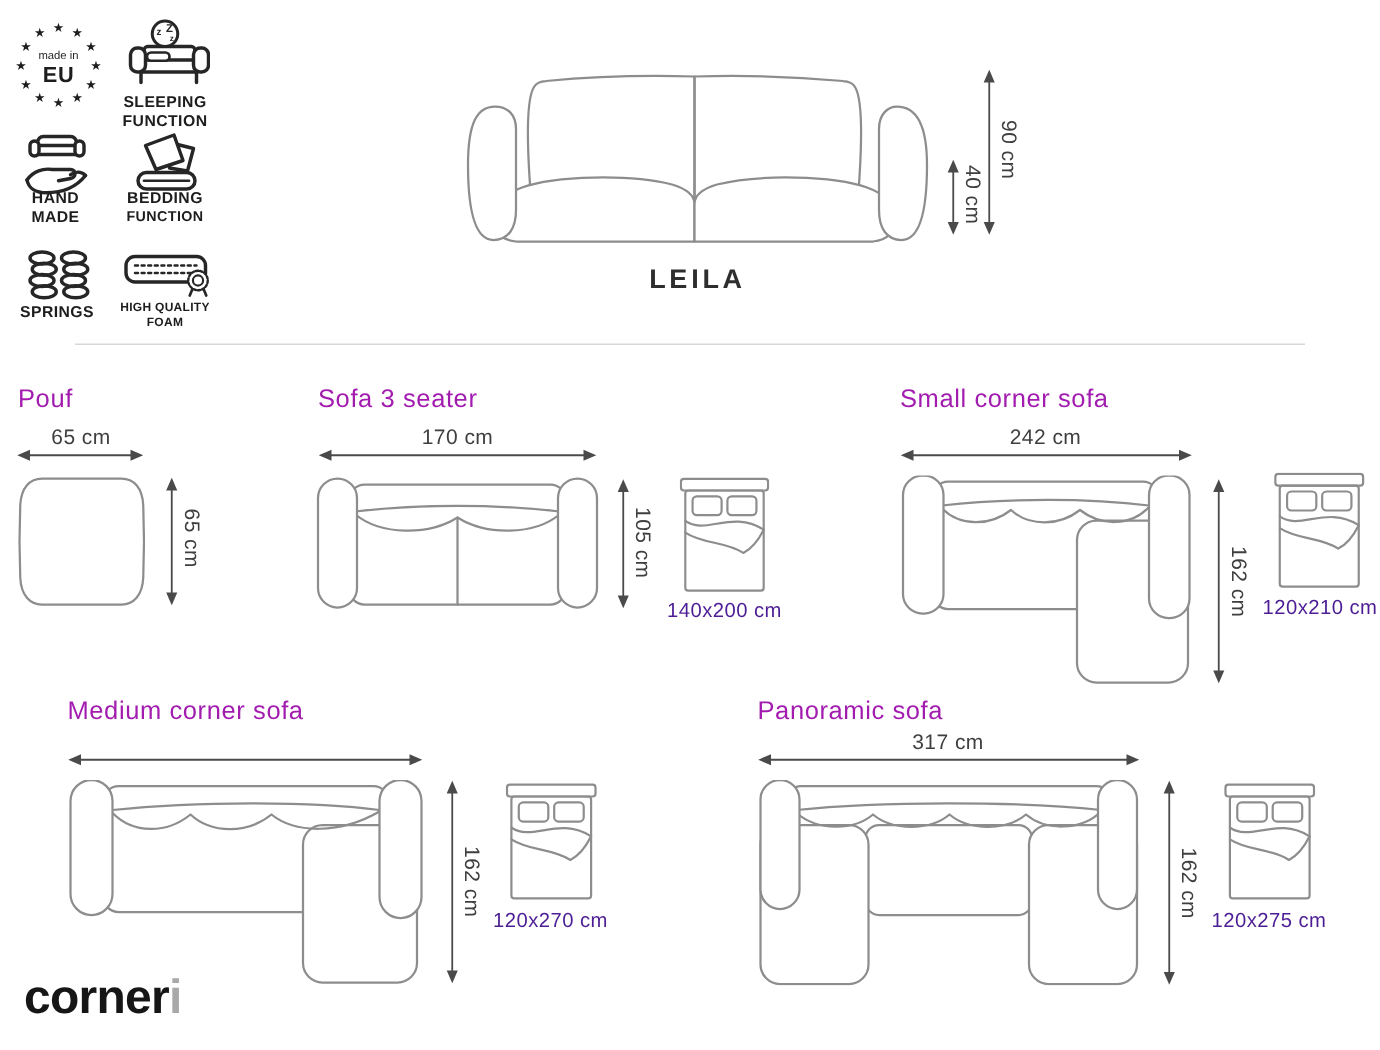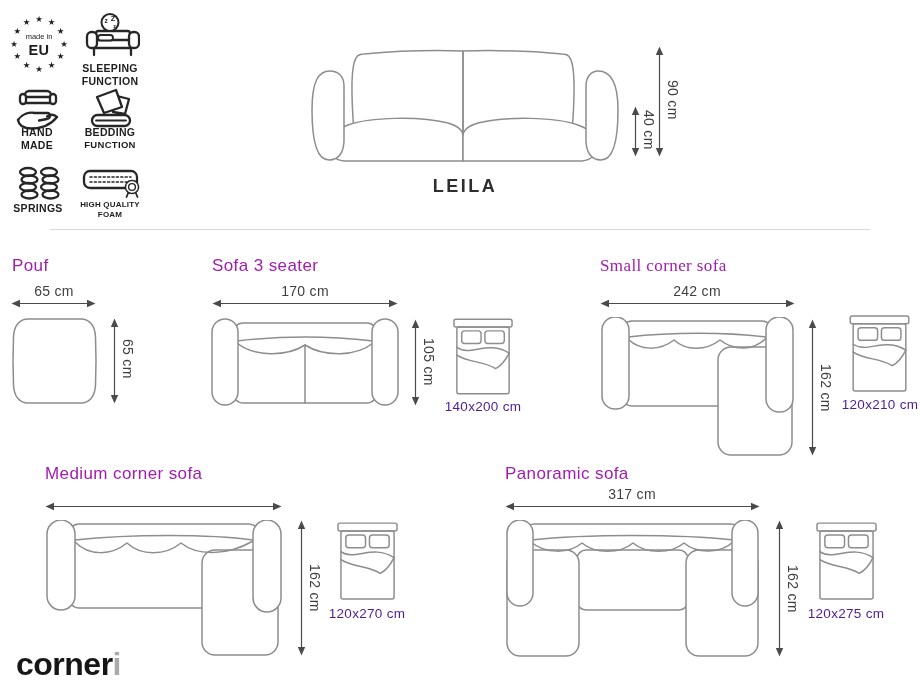--- a/index.html
+++ b/index.html
@@ -191,21 +191,21 @@
   <svg class="abs furn" style="left:453px;top:318px;" width="60" height="78" viewBox="0 0 62 80">
     <rect x="1" y="1" width="60" height="8" rx="2"></rect>
     <rect x="4" y="9" width="54" height="69" rx="2"></rect>
     <rect x="9" y="13" width="20" height="13" rx="3"></rect>
     <rect x="33" y="13" width="20" height="13" rx="3"></rect>
     <path d="M4,30 C18,40 36,22 58,36"></path>
     <path d="M58,36 C54,44 50,49 44,52 C32,44 16,46 4,38"></path>
   </svg>
   <div class="abs bed-label" style="left:428px;top:399px;">140x200 cm</div>
 
-  <div class="abs sec-title" style="left:600px;top:256px;font-family:Liberation Serif, serif;">Small corner sofa</div>
+  <div class="abs sec-title" style="left:600px;top:256px;">Small corner sofa</div>
   <div class="abs dim-label" style="left:647px;top:283px;">242 cm</div>
   <svg class="abs arrow" style="left:600px;top:298px;" width="195" height="11" viewBox="0 0 195 11">
     <line x1="6" y1="5.5" x2="189" y2="5.5"></line>
     <path d="M0.5,5.5 L9,1.8 L9,9.2 Z"></path>
       <path d="M194.5,5.5 L186,1.8 L186,9.2 Z"></path>
   </svg>
   <svg class="abs furn" style="left:600px;top:317px;" width="195" height="140" viewBox="0 0 195 140">
     <rect class="w" x="22" y="4" width="150" height="85" rx="10"></rect>
     <rect class="w" x="118" y="30" width="74" height="108" rx="13"></rect>
     <path d="M28,20 C72,15 126,15 166,20"></path>

